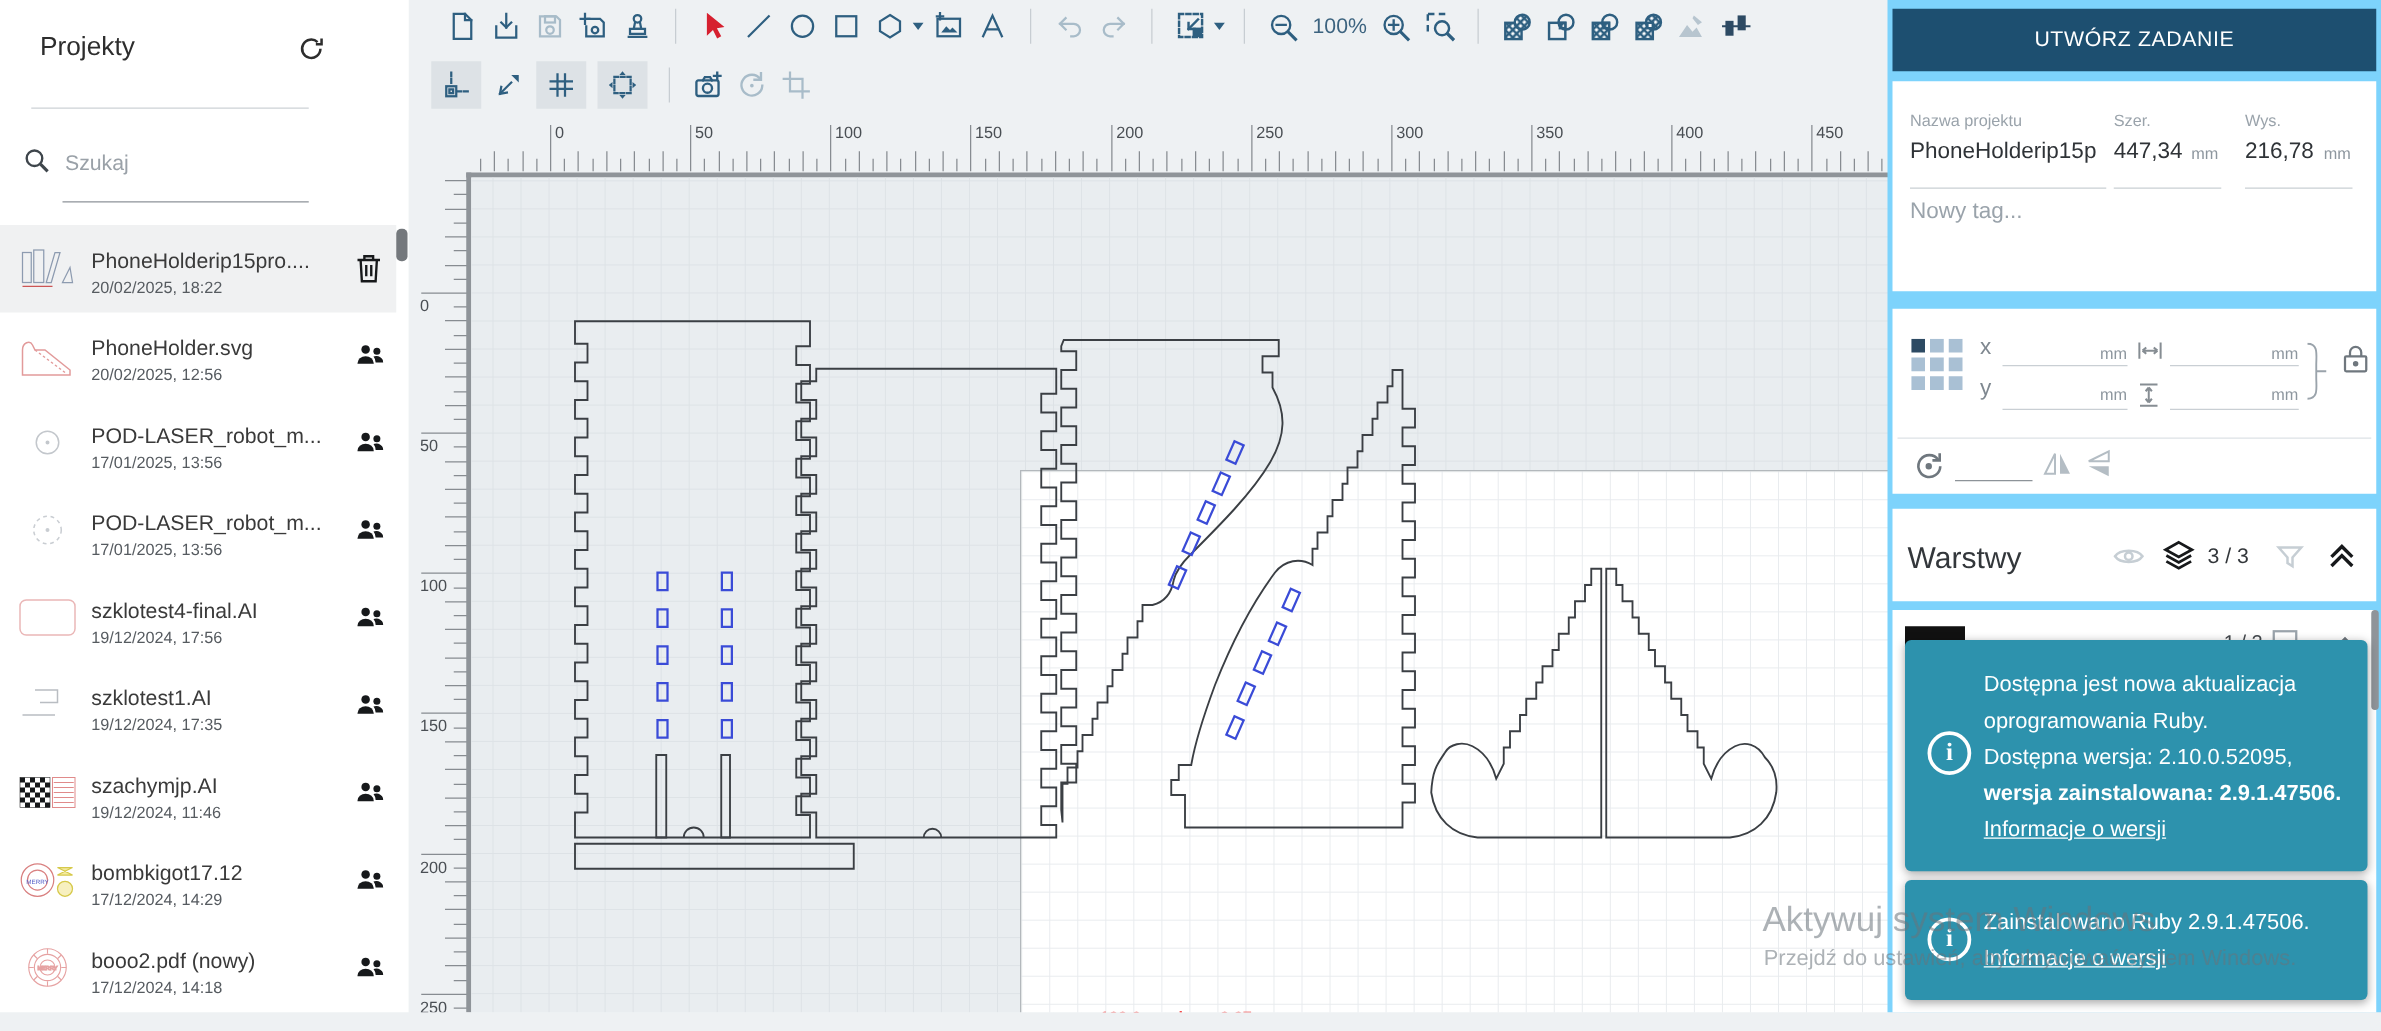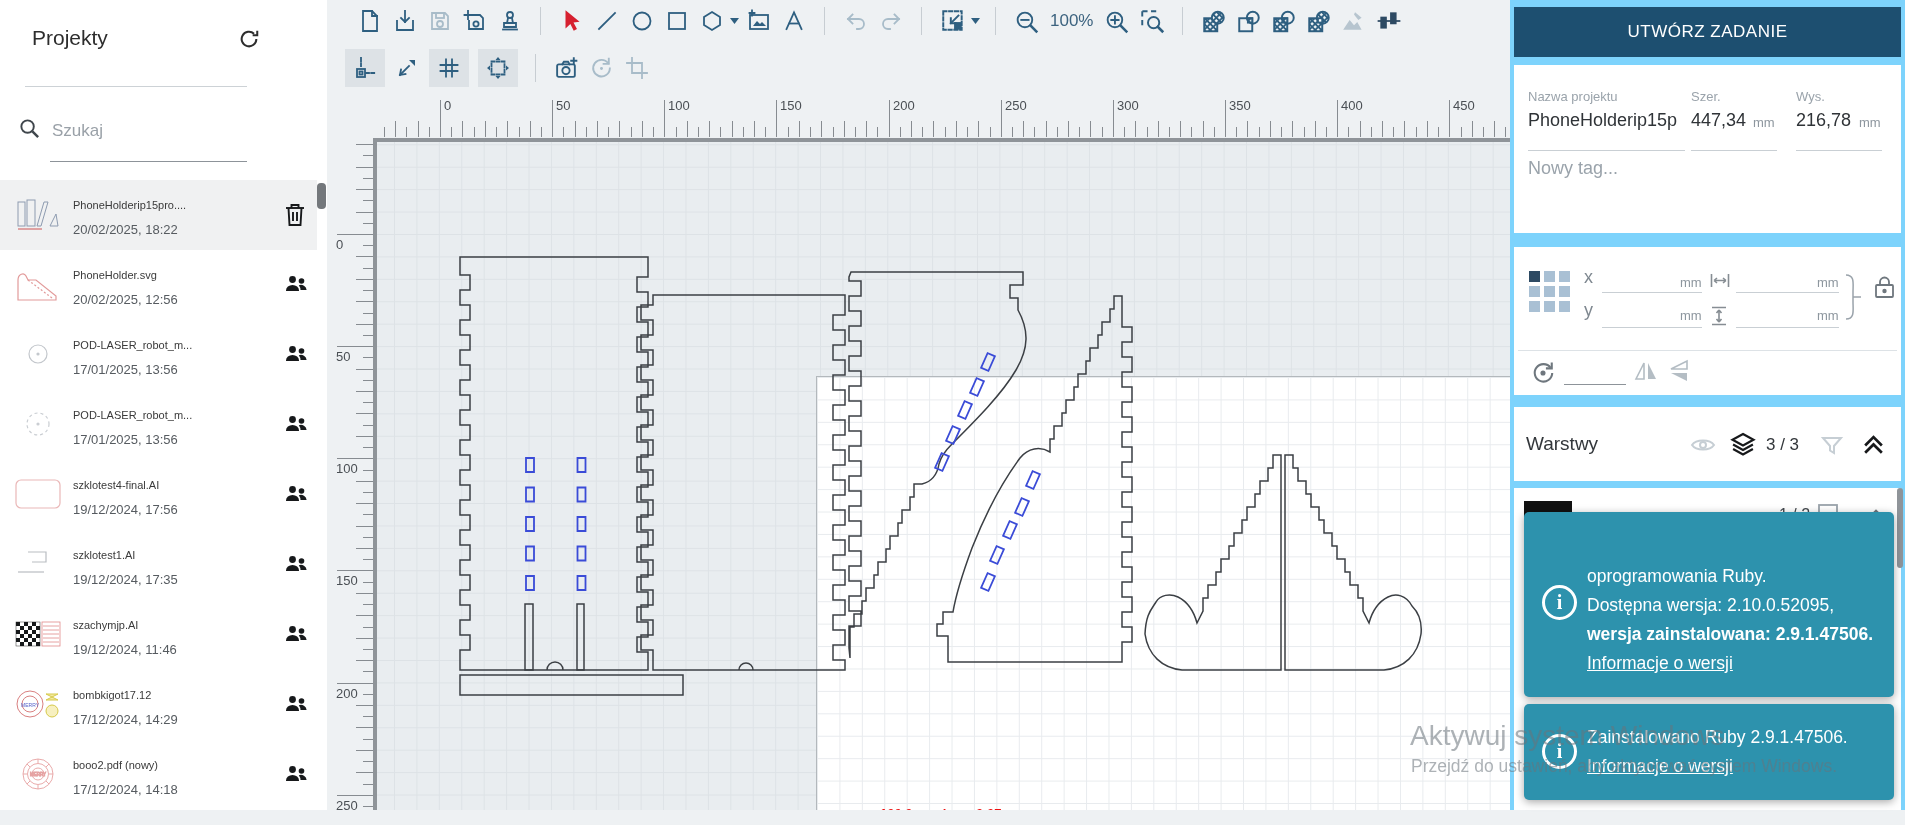--- a/index.html
+++ b/index.html
@@ -9,21 +9,21 @@
 #sidebar { position:absolute; left:0; top:0; width:327px; height:810px; background:#fff; }
 #sb-title { position:absolute; left:32px; top:26px; font-size:21px; color:#2d2d2d; }
 #sb-refresh { position:absolute; left:238px; top:28px; }
 #sb-divider { position:absolute; left:25px; top:86px; width:222px; height:1px; background:#cdd2d6; }
 #sb-search-icon { position:absolute; left:18px; top:117px; }
 #sb-search-text { position:absolute; left:52px; top:121px; font-size:17px; color:#9aa1a8; }
 #sb-search-line { position:absolute; left:50px; top:161px; width:197px; height:1px; background:#8d9399; }
 .sb-row { position:absolute; left:0; width:317px; height:70px; }
 .sb-row.sel { background:#f0f1f2; }
 .sb-thumb { position:absolute; left:12px; top:10px; width:52px; height:48px; display:flex; align-items:center; justify-content:center; }
-.sb-name { position:absolute; left:73px; top:19px; font-size:11px; color:#3a3a3a; width:200px; white-space:nowrap; overflow:hidden; }
+.sb-name { position:absolute; left:73px; top:19px; font-size:17px; color:#3a3a3a; width:200px; white-space:nowrap; overflow:hidden; }
 .sb-date { position:absolute; left:73px; top:42px; font-size:13px; color:#565b60; }
 .sb-action { position:absolute; left:283px; top:22px; }
 #sb-scroll { position:absolute; left:317px; top:183px; width:9px; height:26px; background:#74787c; border-radius:4px; }
 
 #toolbar { position:absolute; left:327px; top:0; width:1186px; height:96px; background:#eef1f3; }
 .tb-row { position:absolute; left:0; display:flex; align-items:center; }
 #tb-row1 { top:6px; left:25px; height:30px; }
 #tb-row2 { top:48px; left:13px; height:40px; }
 .tbi { display:flex; align-items:center; justify-content:center; width:26px; height:26px; margin:0 4.5px; flex:none; }
 .tbi.bg { background:#dde2e6; width:40px; height:38px; }
@@ -842,21 +842,21 @@
           </svg>
         </span>
       <span style="position:absolute; left:153px; top:112px;">
           <svg width="24" height="24" viewBox="0 0 24 24">
             <path d="M4 10 L20 10 L20 2 Z" fill="none" stroke="#b4bdc4" stroke-width="1.6"></path>
             <path d="M4 14 L20 14 L20 22 Z" fill="#b4bdc4"></path>
           </svg>
         </span>
     </div>
     <div id="card3" class="card">
-      <div style="position:absolute; left:12px; top:26px; font-size:19px; color:#33373b;">Warstwy</div>
+      <div style="position:absolute; left:12px; top:26px; font-size:24px; color:#33373b;">Warstwy</div>
       <span style="position:absolute; left:176px; top:28px;">
           <svg width="26" height="20" viewBox="0 0 26 20" fill="none" stroke="#c6ced4" stroke-width="2">
             <path d="M2 10 C6 4 20 4 24 10 C20 16 6 16 2 10 Z"></path>
             <circle cx="13" cy="10" r="3"></circle>
           </svg>
         </span>
       <span style="position:absolute; left:215px; top:24px;">
           <svg width="28" height="28" viewBox="0 0 24 24" fill="none" stroke="#17191b" stroke-width="1.9">
             <path d="M12 2.5 L21 7.5 L12 12.5 L3 7.5 Z"></path>
             <path d="M3.5 11.5 L12 16.2 L20.5 11.5"></path>
@@ -888,20 +888,21 @@
           <svg width="20" height="20" viewBox="0 0 24 24" fill="none" stroke="#6f777e" stroke-width="2.2">
             <path d="M5 15 L12 8 L19 15"></path>
           </svg>
         </span>
       <div id="rp-scroll"></div>
     </div>
   </div>
 
   <div id="toast1" class="toast">
     <span class="ticon" style="top:73px;">i</span>
+    <div class="tline" style="top:21px;">Dostępna jest nowa aktualizacja</div>
     <div class="tline" style="top:50px;">oprogramowania Ruby.</div>
     <div class="tline" style="top:79px;">Dostępna wersja: 2.10.0.52095,</div>
     <div class="tline" style="top:108px;font-weight:bold;">wersja zainstalowana: 2.9.1.47506.</div>
     <div class="tline" style="top:137px;"><a href="#">Informacje o wersji</a></div>
   </div>
   <div id="toast2" class="toast">
     <span class="ticon" style="top:30px;">i</span>
     <div class="tline" style="top:19px;">Zainstalowano Ruby 2.9.1.47506.</div>
     <div class="tline" style="top:48px;"><a href="#">Informacje o wersji</a></div>
   </div>

